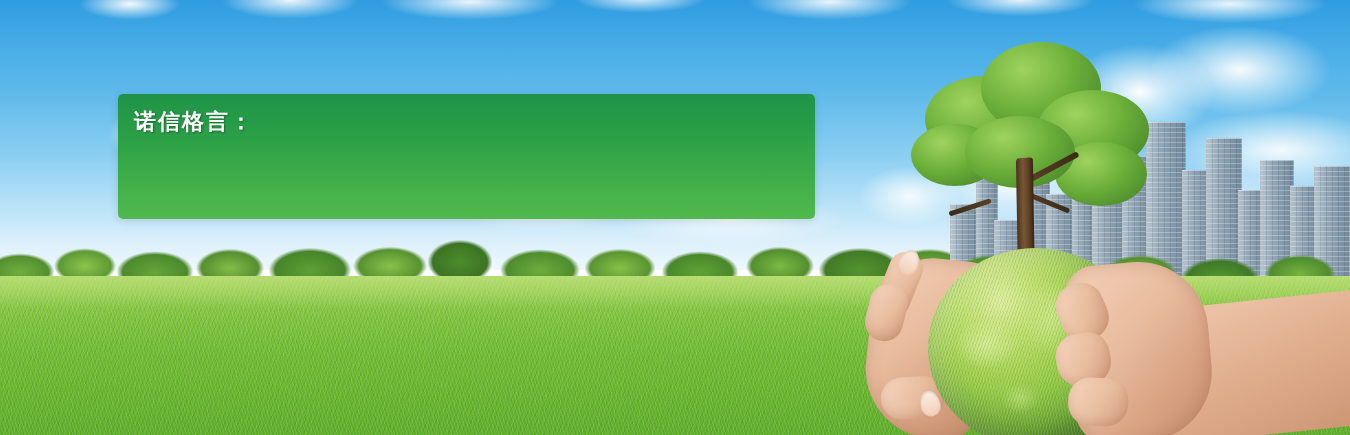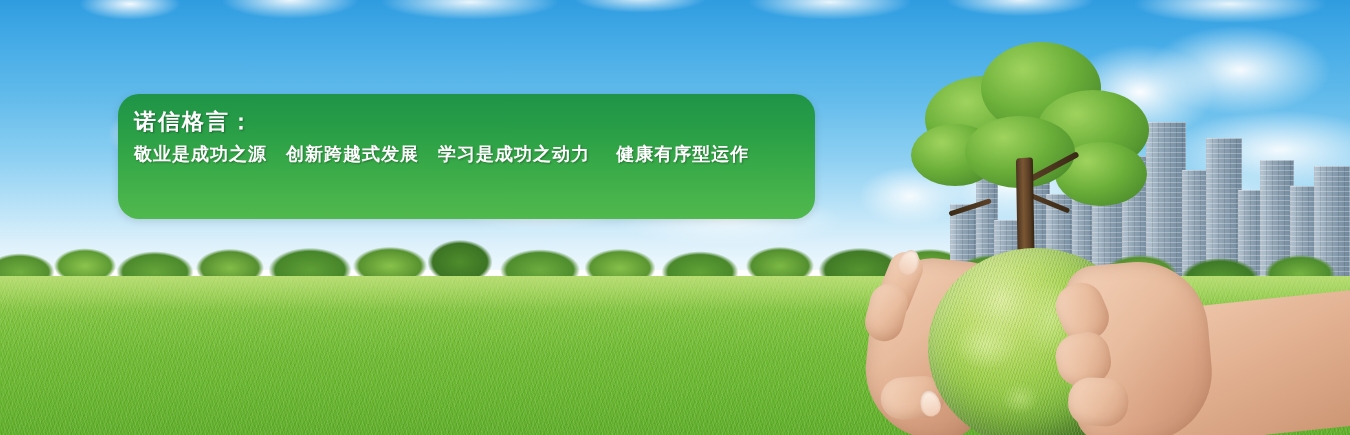--- a/index.html
+++ b/index.html
@@ -214,21 +214,21 @@
   .arm-right {
     position:absolute; left:1145px; top:300px; width:230px; height:135px;
     background:linear-gradient(160deg,#f0c9ae 0%,#e0ae8e 50%,#cb9472 100%);
     border-radius:56px 0 0 40px;
     transform:rotate(-6deg);
   }
 
   
   .motto-panel {
     position:absolute; left:118px; top:94px; width:697px; height:125px;
-    border-radius:21px;
+    border-radius:5px;
     background:linear-gradient(to bottom,
       #1f9447 0%,
       #269b47 22%,
       #33a647 48%,
       #42b04a 74%,
       #51b94d 100%);
     box-shadow:0 2px 8px rgba(0,0,0,.12);
     padding:13px 0 0 16px;
   }
   .motto-title {
@@ -312,16 +312,15 @@
   </div>
   <div class="globe"></div>
   <div class="hand hand-right">
     <div class="finger" style="left:-8px; top:16px;  width:48px; height:58px; transform:rotate(-18deg);"></div>
     <div class="finger" style="left:-14px;top:66px;  width:54px; height:52px; transform:rotate(-6deg);"></div>
     <div class="finger" style="left:-6px; top:112px; width:60px; height:48px; transform:rotate(8deg);"></div>
   </div>
 
   <div class="motto-panel">
     <div class="motto-title">诺信格言：</div>
-    <div class="motto-line">敬业是成功之源　创新跨越式发展　学习是成功之动力　 健康有序型运作</div>
   </div>
 
 </div>
 
 </body></html>

